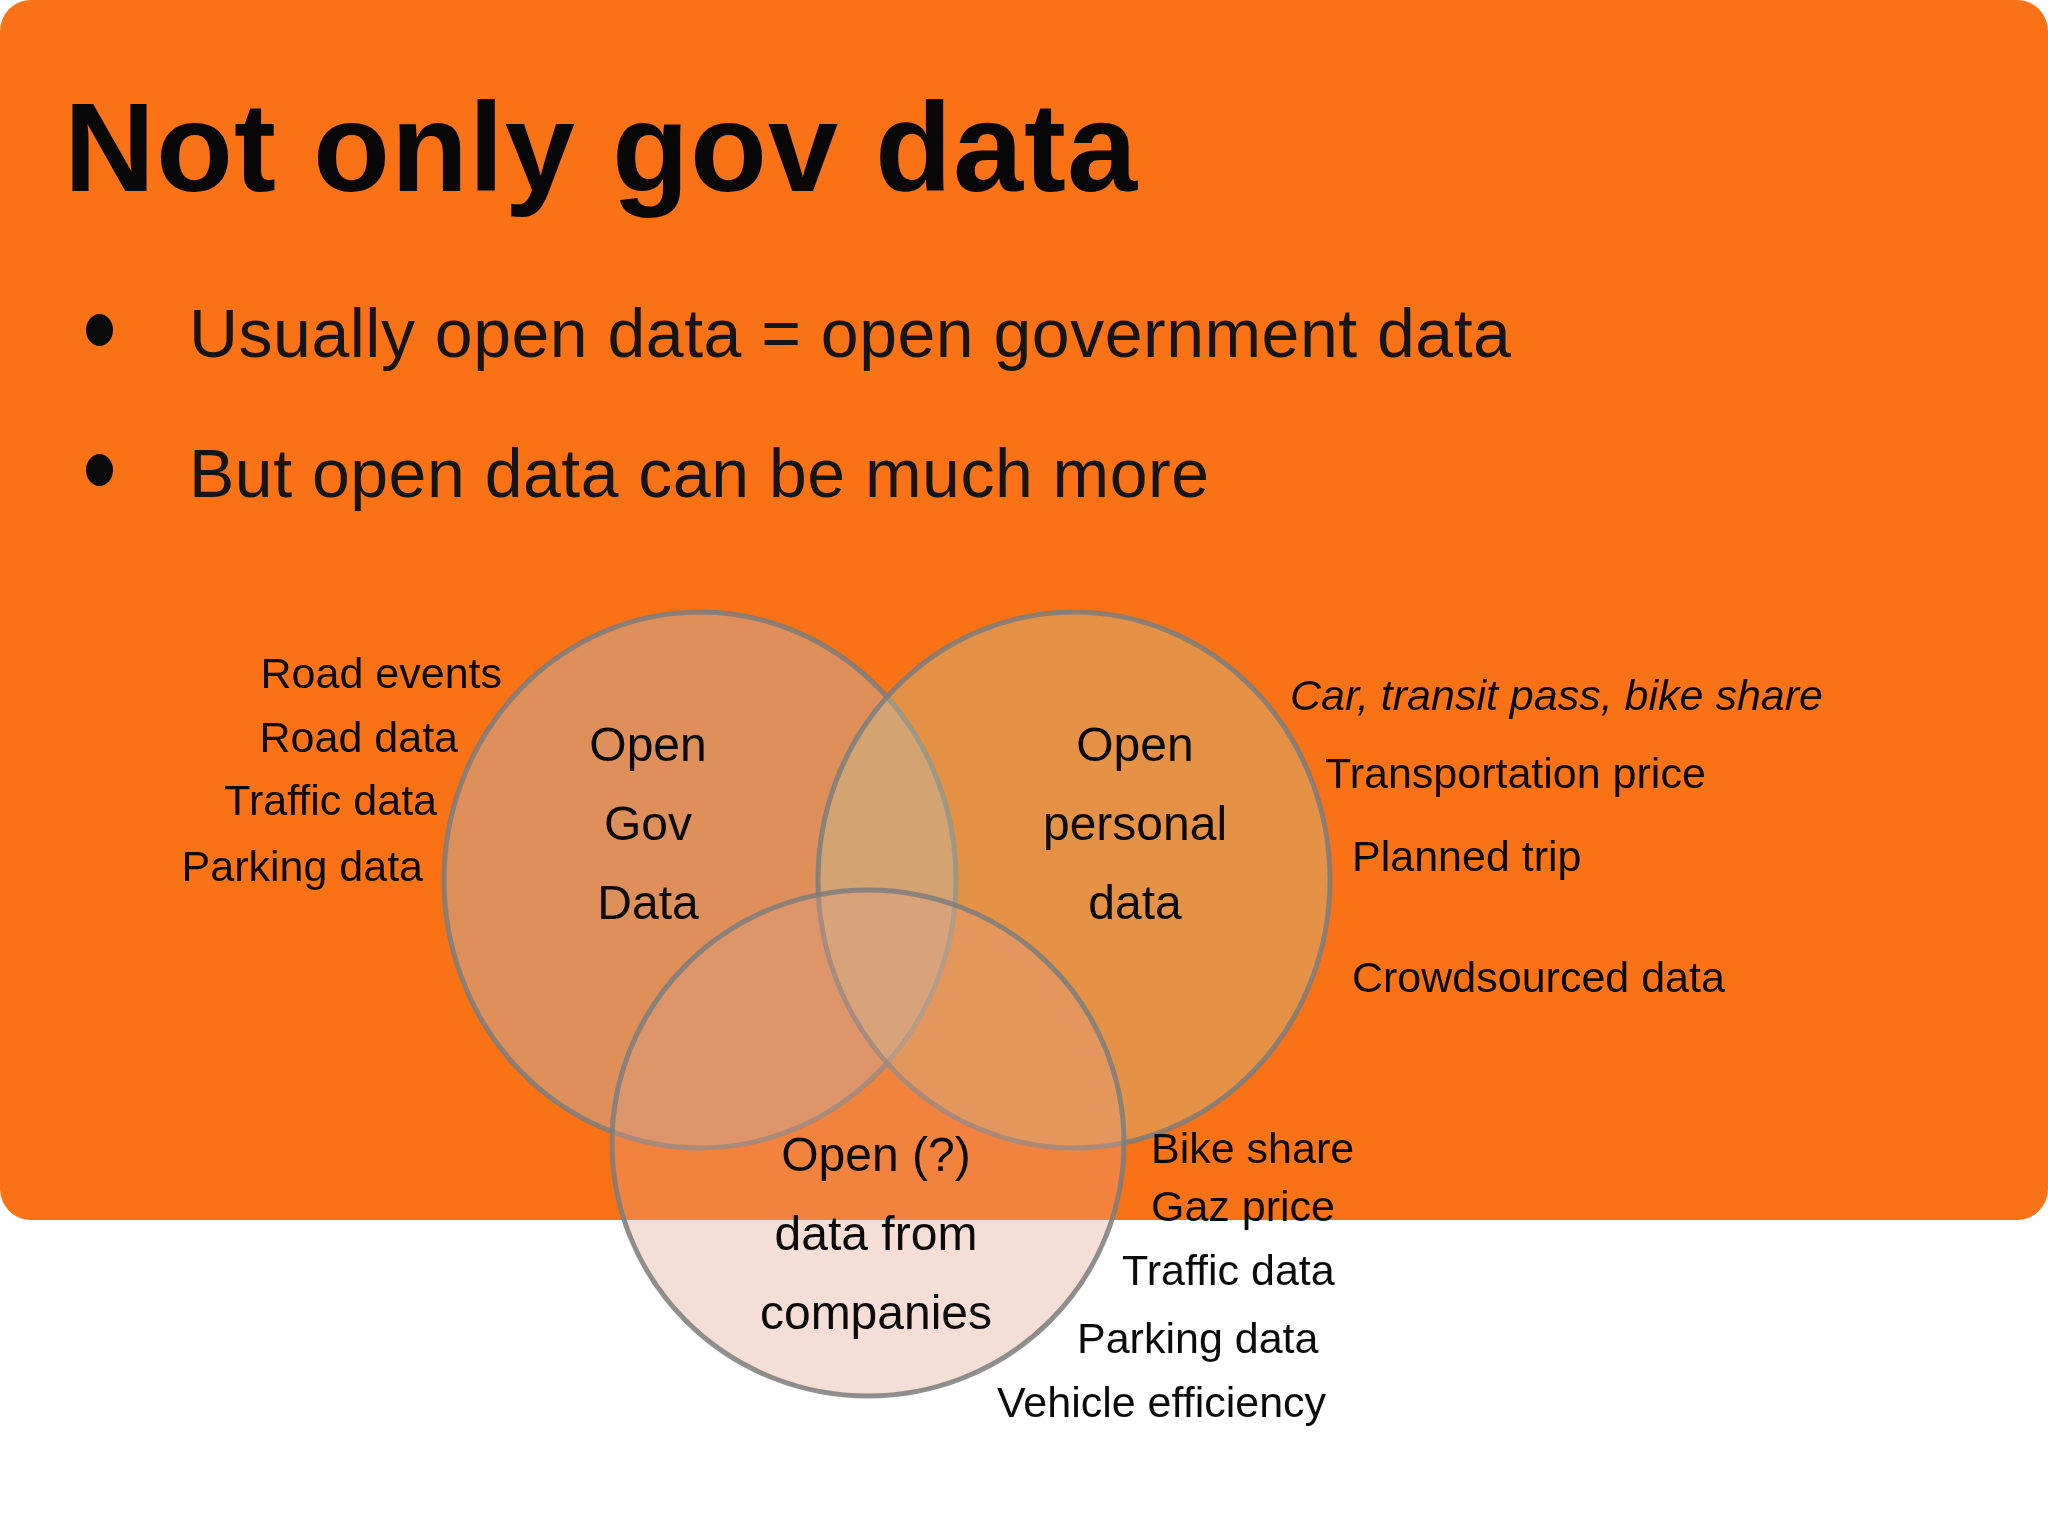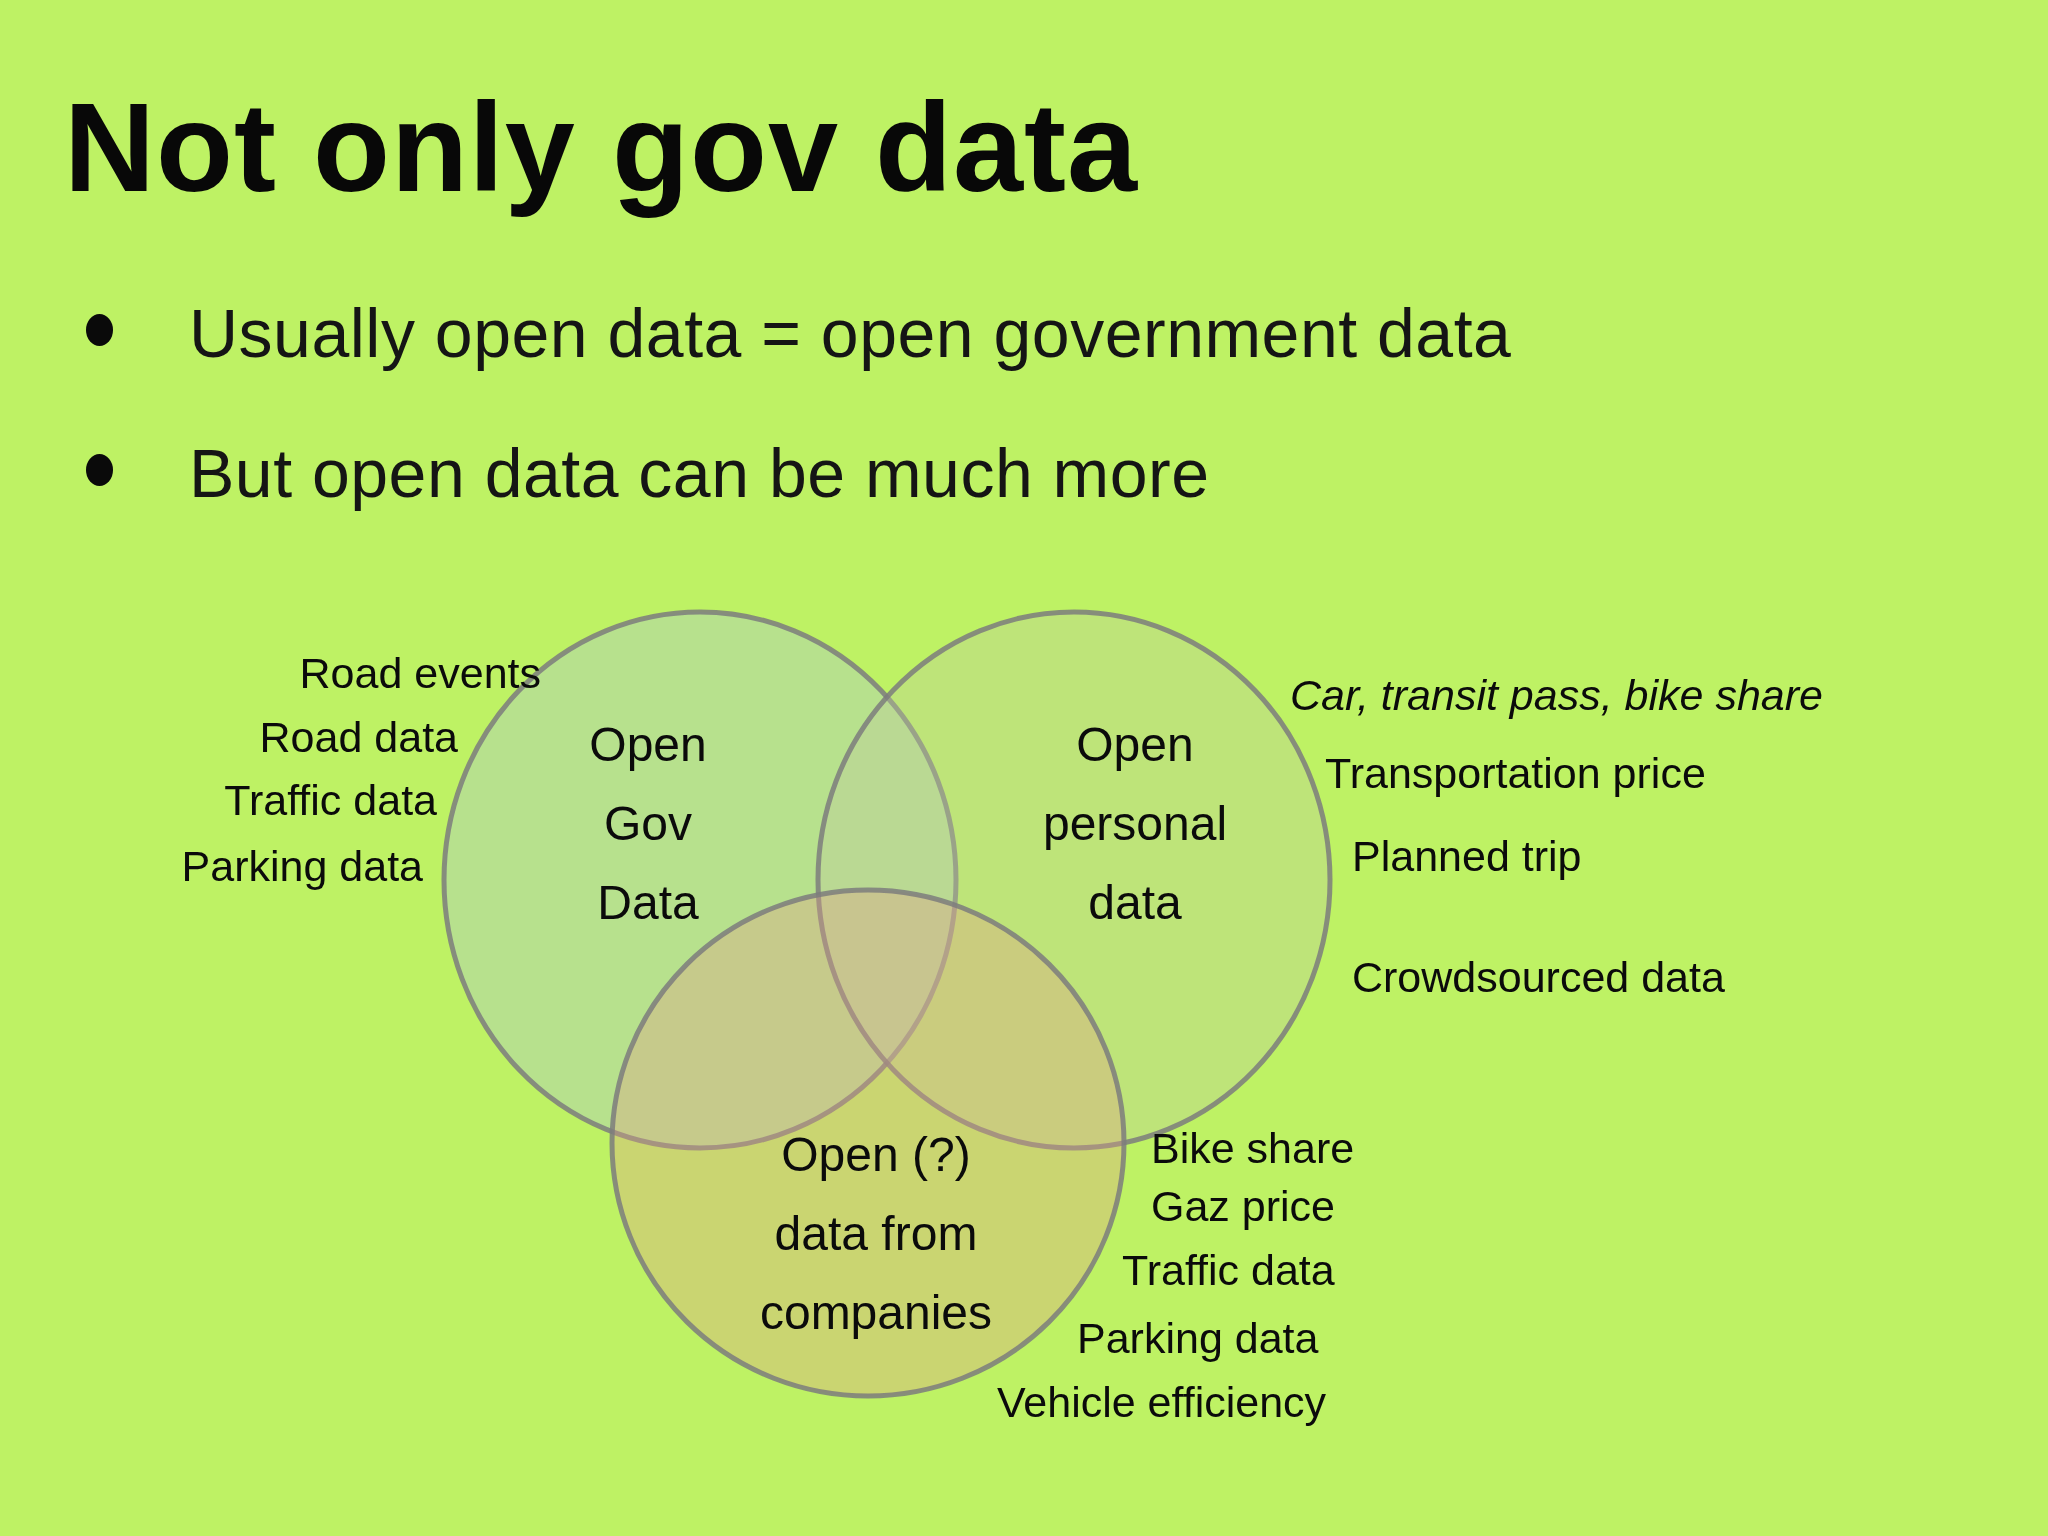--- a/index.html
+++ b/index.html
@@ -6,24 +6,25 @@
     margin: 0;
     padding: 0;
     background: #ffffff;
     width: 2048px;
     height: 1536px;
     overflow: hidden;
   }
   .slide {
     position: relative;
     width: 2048px;
-    height: 1536px;
-    background: #bef264;
+    height: 1220px;
+    background: #f97316;
     font-family: "Liberation Sans", sans-serif;
     color: #0b0b0b;
+    border-radius: 31px;
   }
   .title {
     position: absolute;
     left: 64px;
     top: 72px;
     font-size: 126px;
     font-weight: 700;
     letter-spacing: 1px;
     color: #080808;
     white-space: nowrap;
@@ -118,21 +119,21 @@
     <div>personal</div>
     <div>data</div>
   </div>
 
   <div class="venn-label" style="left:876px; top:1115px;">
     <div>Open (?)</div>
     <div>data from</div>
     <div>companies</div>
   </div>
 
-  <div class="side-label right-aligned" style="left:502px; top:647px;margin-left:39px;">Road events</div>
+  <div class="side-label right-aligned" style="left:502px; top:647px;">Road events</div>
   <div class="side-label right-aligned" style="left:458px; top:711px;">Road data</div>
   <div class="side-label right-aligned" style="left:437px; top:774px;">Traffic data</div>
   <div class="side-label right-aligned" style="left:423px; top:840px;">Parking data</div>
 
   <div class="side-label" style="left:1290px; top:669px;font-style:italic;">Car, transit pass, bike share</div>
   <div class="side-label" style="left:1325px; top:747px;">Transportation price</div>
   <div class="side-label" style="left:1352px; top:830px;">Planned trip</div>
   <div class="side-label" style="left:1352px; top:911px;margin-top:40px;">Crowdsourced data</div>
 
   <div class="side-label" style="left:1151px; top:1122px;">Bike share</div>

